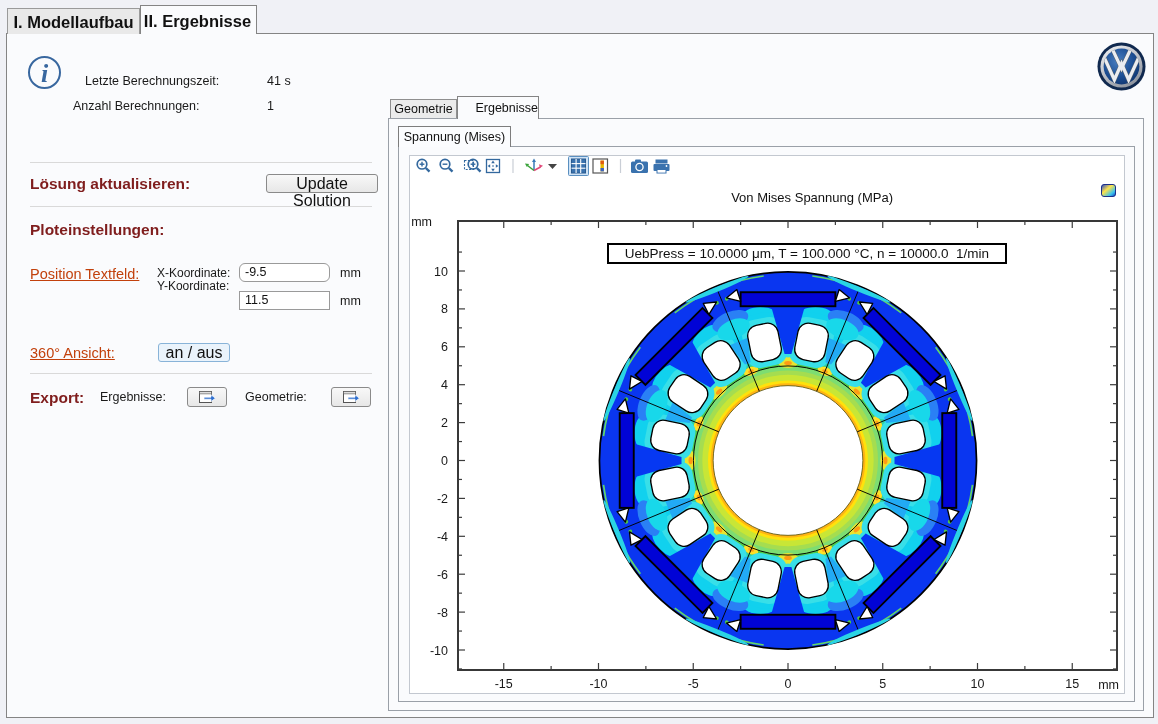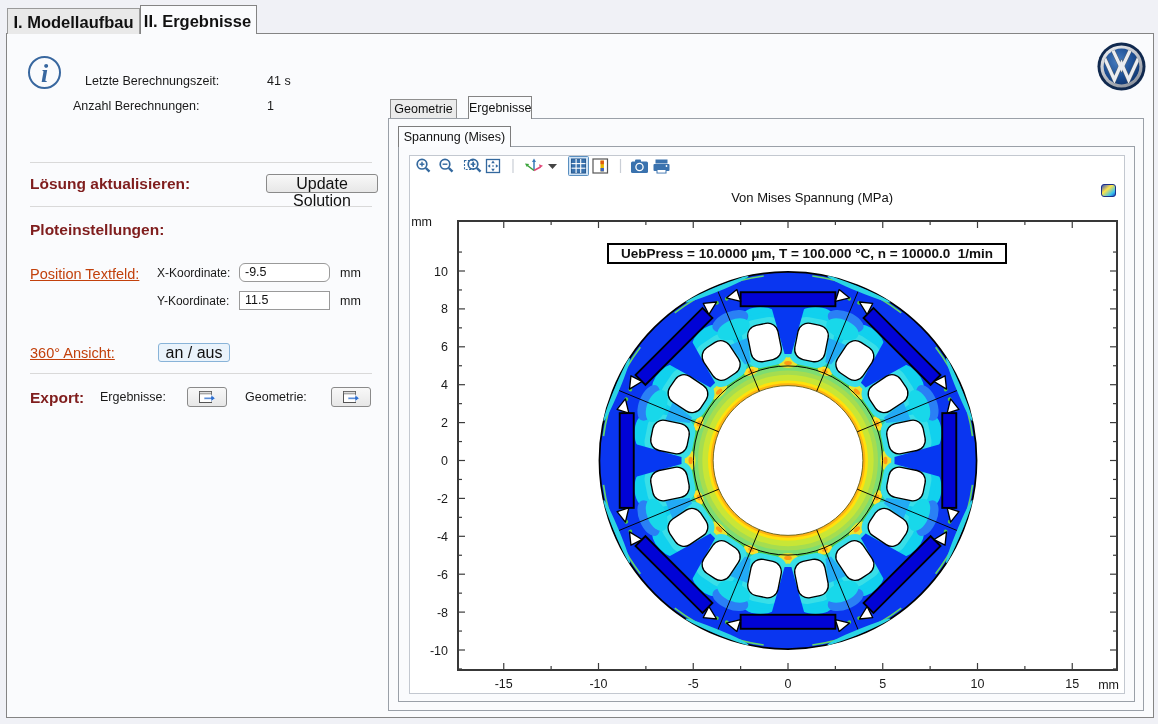--- a/index.html
+++ b/index.html
@@ -35,21 +35,21 @@
 <div class="sep" style="left:30px;top:162px;width:342px;z-index:5;"></div>
 <div class="hdr" style="left:30px;top:175px;z-index:5;">Lösung aktualisieren:</div>
 <div class="btn" style="left:266px;top:174px;width:112px;height:19px;line-height:17px;z-index:5;">Update Solution</div>
 <div class="sep" style="left:30px;top:206px;width:342px;z-index:5;"></div>
 <div class="hdr" style="left:30px;top:221px;z-index:5;">Ploteinstellungen:</div>
 
 <div class="und" style="left:30px;top:266px;z-index:5;">Position Textfeld:</div>
 <div class="lbl" style="left:157px;top:266px;z-index:5;font-size:12px;">X-Koordinate:</div>
 <div class="inp" style="left:239px;top:263px;width:91px;height:19px;z-index:5;border-radius:6px;">-9.5</div>
 <div class="lbl" style="left:340px;top:266px;z-index:5;">mm</div>
-<div class="lbl" style="left:157px;top:294px;z-index:5;font-size:12px;">Y-Koordinate:</div>
+<div class="lbl" style="left:157px;top:279px;z-index:5;font-size:12px;">Y-Koordinate:</div>
 <div class="inp" style="left:239px;top:291px;width:91px;height:19px;z-index:5;">11.5</div>
 <div class="lbl" style="left:340px;top:294px;z-index:5;">mm</div>
 
 <div class="und" style="left:30px;top:345px;z-index:5;">360° Ansicht:</div>
 <div class="btn" style="left:158px;top:343px;width:72px;height:19px;line-height:17px;background:#eaf3fb;border-color:#88b3d8;z-index:5;">an / aus</div>
 <div class="sep" style="left:30px;top:373px;width:342px;z-index:5;"></div>
 <div class="hdr" style="left:30px;top:389px;z-index:5;">Export:</div>
 <div class="lbl" style="left:100px;top:390px;z-index:5;">Ergebnisse:</div>
 <div class="btn" style="left:187px;top:387px;width:40px;height:20px;z-index:5;"><svg width="17" height="13" viewBox="0 0 17 13" style="margin-top:3px;">
       <rect x="0.5" y="0.5" width="12" height="11" fill="#fff" stroke="#555"></rect>
@@ -90,21 +90,21 @@
     </g>
     <g stroke="#ebedf1" stroke-width="6.6">
       <path d="M13.5 29 L35.5 77 L50 44 L64.5 77 L86.5 29"></path>
       <path d="M30.5 13 L50 54 L69.5 13"></path>
     </g>
   </g>
 </svg>
 </div>
 
 <div class="abs" style="left:390px;top:99px;width:67px;height:19px;background:#ebebeb;border:1px solid #8f8f8f;border-bottom:none;font-size:12.5px;text-align:center;line-height:19px;z-index:2;">Geometrie</div>
-<div class="abs" style="left:457px;top:96px;width:64px;height:23px;background:#fafbfd;border:1px solid #848484;border-bottom:none;font-size:12.5px;text-align:left;line-height:23px;z-index:3;margin-left:11px;">Ergebnisse</div>
+<div class="abs" style="left:457px;top:96px;width:82px;height:23px;background:#fafbfd;border:1px solid #848484;border-bottom:none;font-size:12.5px;text-align:right;line-height:23px;z-index:3;">Ergebnisse</div>
 
 <div class="abs" style="left:388px;top:118px;width:756px;height:593px;background:#fafbfd;border:1px solid #9aa0a8;z-index:2;"></div>
 
 <div class="abs" style="left:398px;top:126px;width:113px;height:21px;background:#fbfcfe;border:1px solid #7d7d7d;border-bottom:none;font-size:12.5px;text-align:center;line-height:21px;z-index:4;">Spannung (Mises)</div>
 
 <div class="abs" style="left:398px;top:146px;width:737px;height:556px;background:#fafbfd;border:1px solid #9aa0a8;z-index:3;"></div>
 
 <div class="abs" style="left:409px;top:155px;width:716px;height:539px;background:#ffffff;border:1px solid #c3c8d0;z-index:4;"></div>
 
 <div class="abs" style="left:412px;top:156px;z-index:6;" id="toolbar">
@@ -189,21 +189,21 @@
           <stop offset="0%" stop-color="#2244cc"></stop>
           <stop offset="40%" stop-color="#ffe34a"></stop>
           <stop offset="75%" stop-color="#39c2f0"></stop>
           <stop offset="100%" stop-color="#1535b5"></stop>
         </linearGradient>
       </defs>
   <rect x="0.5" y="0.5" width="14" height="12" rx="2.5" fill="url(#mini)" stroke="#1b2f8a"></rect>
 </svg>
 </div>
 
-<div class="abs" style="left:607px;top:243px;width:400px;height:21px;background:#fff;border:2px solid #000;font-size:13.5px;text-align:center;line-height:17px;z-index:7;font-weight:bold;">UebPress = 10.0000 μm, T = 100.000 °C, n = 10000.0&nbsp; 1/min</div>
+<div class="abs" style="left:607px;top:243px;width:400px;height:21px;background:#fff;border:2px solid #000;font-size:13.5px;text-align:center;line-height:17px;z-index:7;">UebPress = 10.0000 μm, T = 100.000 °C, n = 10000.0&nbsp; 1/min</div>
 
 <div class="abs" style="left:410px;top:156px;z-index:5;" id="plot">
 <svg width="714" height="537" viewBox="410 156 714 537" font-family="Liberation Sans, sans-serif">
   <g id="rotor" transform="translate(788,460.5) scale(18.95,-18.95)">
     <circle r="9.95" fill="#0a36f0" stroke="#000" stroke-width="0.09"></circle>
     <circle r="7.55" fill="#11d1ee"></circle>
     <g id="cybumps" fill="#11d1ee">
           <ellipse cx="0" cy="7.42" rx="1.15" ry="0.5" transform="rotate(-78.75)"></ellipse>
           <ellipse cx="0" cy="7.42" rx="1.6" ry="0.35" transform="rotate(-90)"></ellipse>
           <ellipse cx="-1.45" cy="7.6" rx="0.95" ry="0.5" transform="rotate(-90)"></ellipse>

